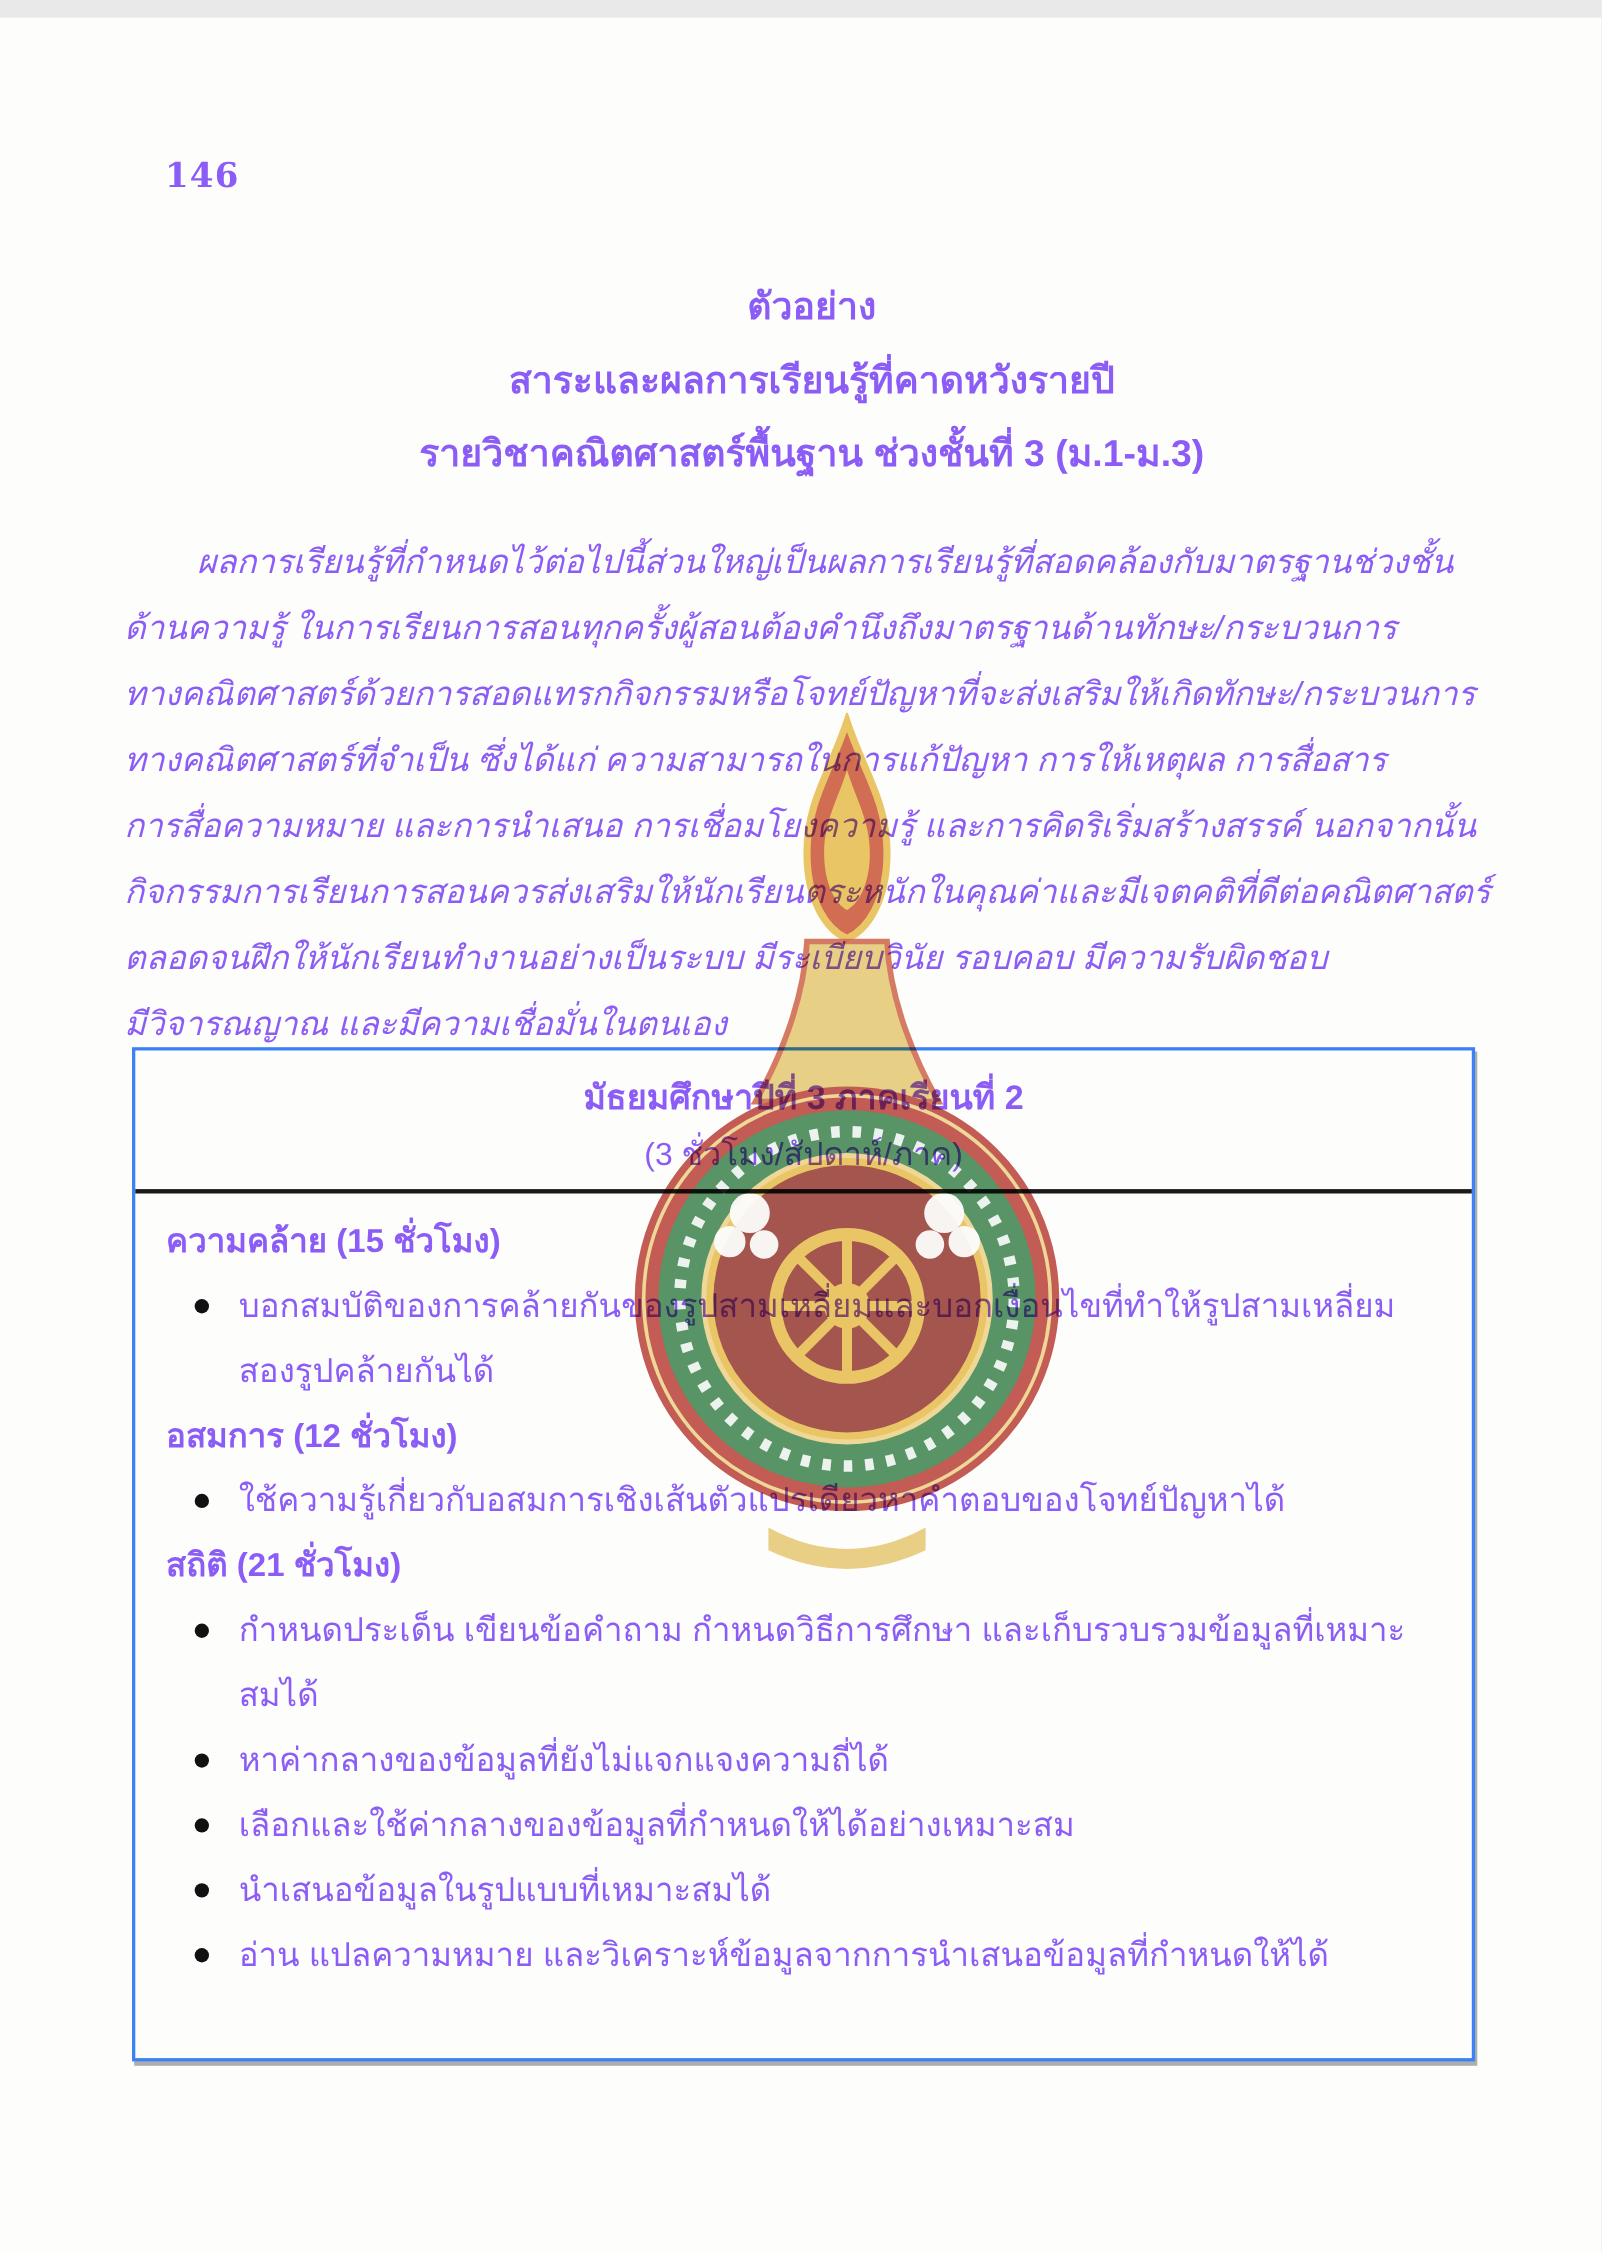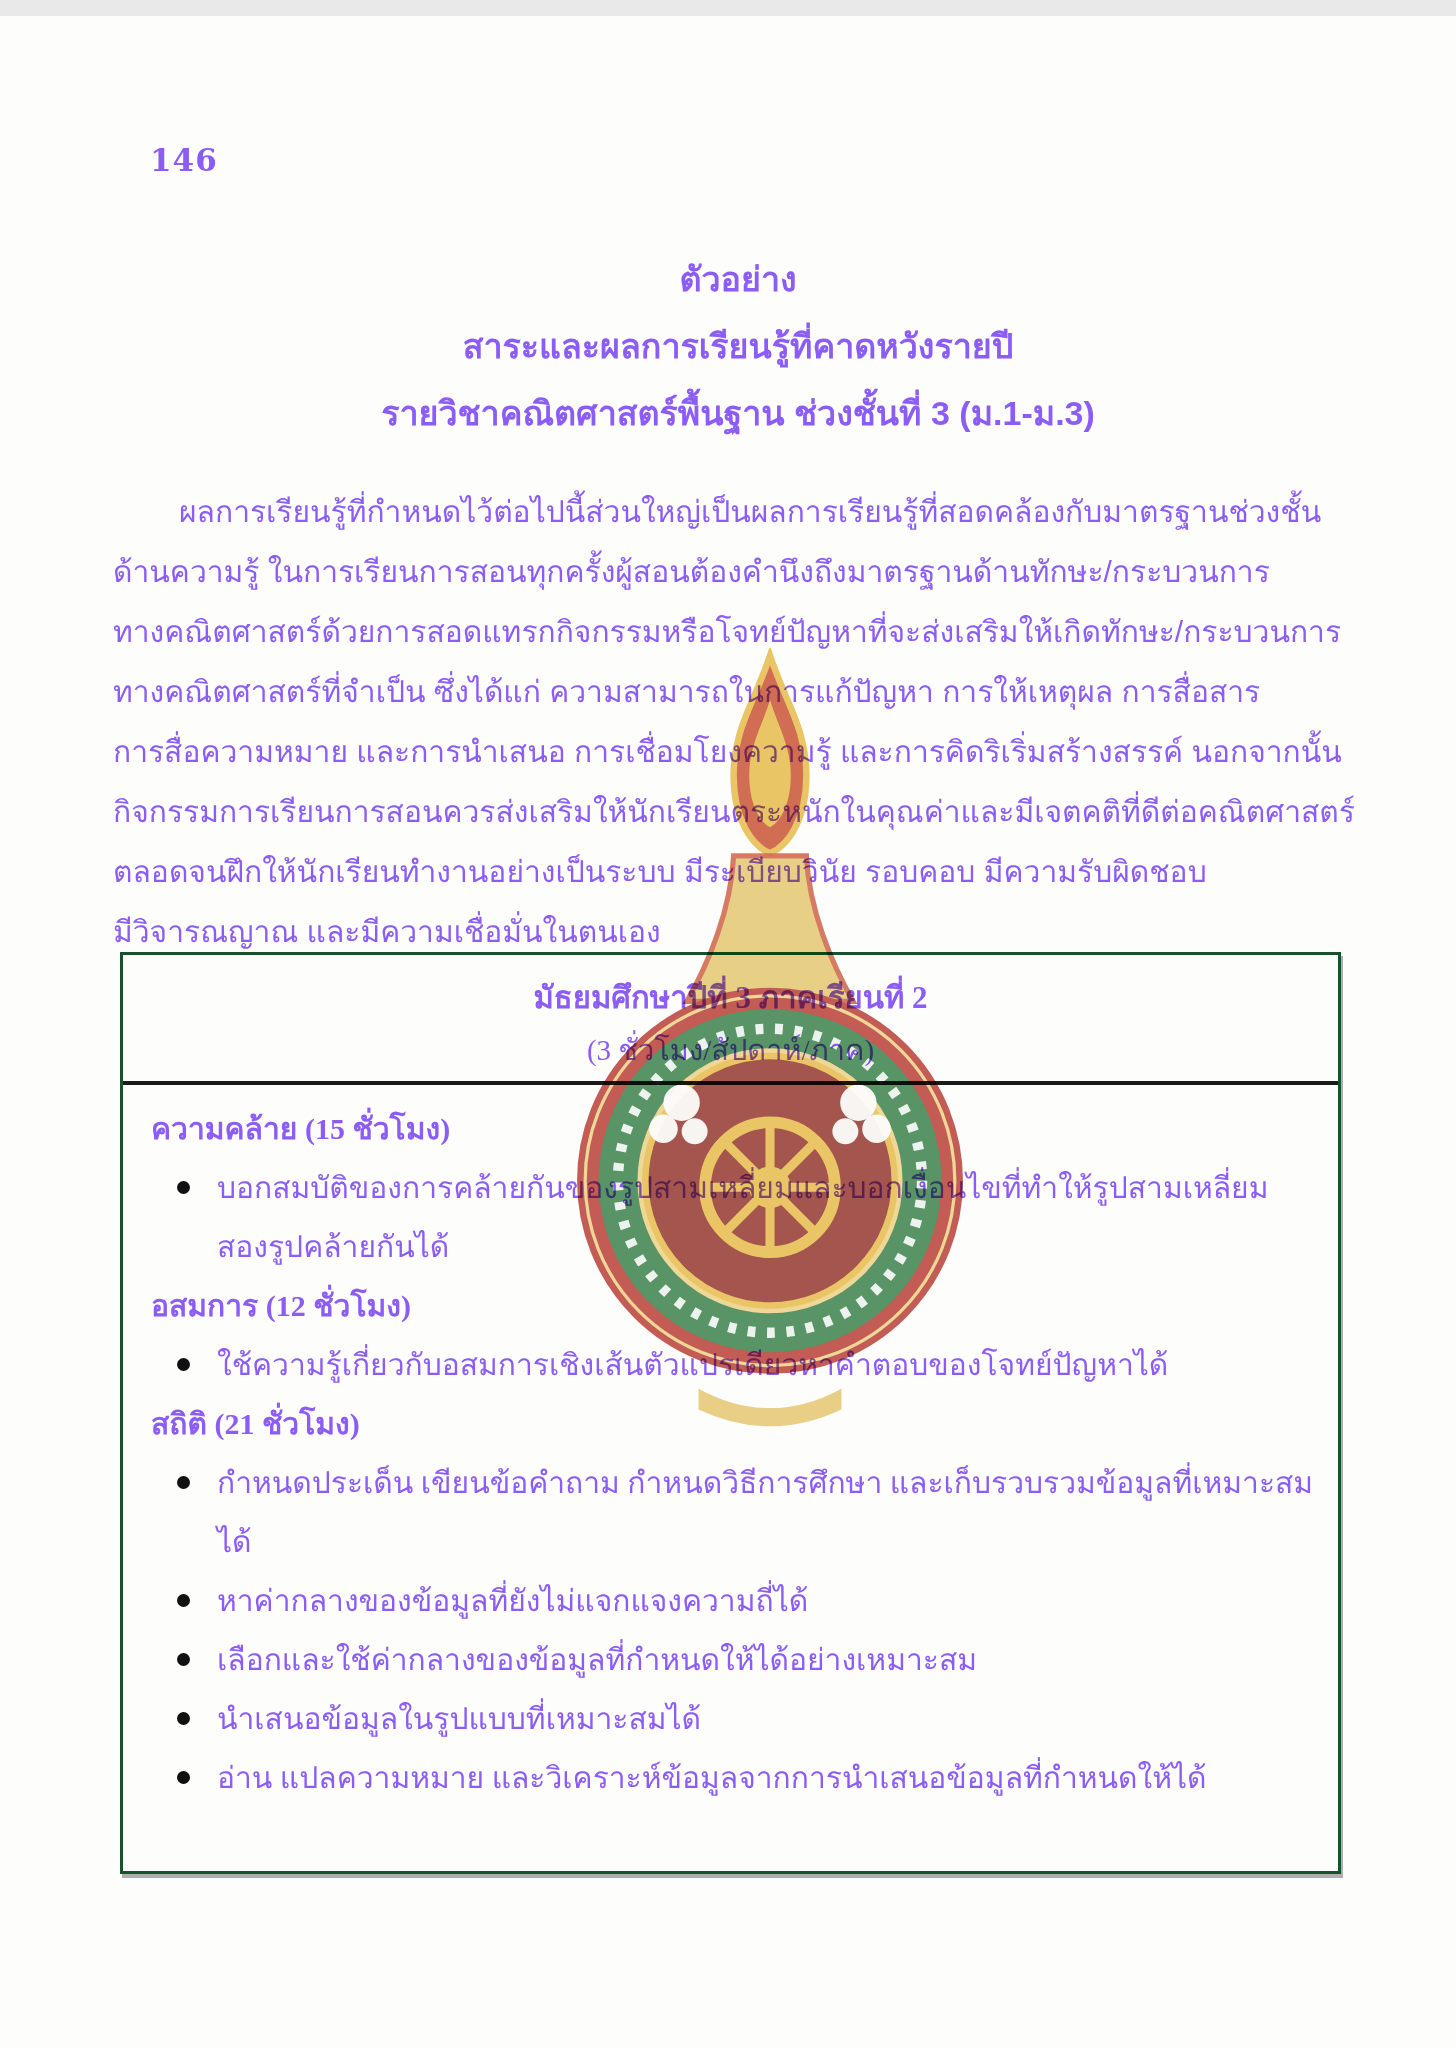--- a/index.html
+++ b/index.html
@@ -15,27 +15,27 @@
   }
   .title-block{
     position:absolute;left:0;top:230px;width:100%;
     text-align:center;font-weight:700;z-index:1;padding-left:10px;
   }
   .title-line{font-size:34px;line-height:67px;}
   .intro{
     position:absolute;left:113px;top:466px;width:1236px;
     font-size:30px;z-index:1;
   }
-  .intro-line{line-height:60px;white-space:nowrap;}
+  .intro-line{line-height:60px;white-space:nowrap;font-style:italic;}
   .intro-line.first{text-indent:66px;}
   .content-box{
     position:absolute;left:120px;top:936px;width:1221px;height:922px;
-    box-sizing:border-box;border:3px solid #14532d;
+    box-sizing:border-box;border:3px solid #3b82f6;
     box-shadow:2px 4px 0 rgba(110,110,110,.55);
-    z-index:1;background:transparent;font-family:Liberation Serif, serif;
+    z-index:1;background:transparent;
   }
   .box-header{
     box-sizing:border-box;height:130px;border-bottom:4px solid #1a1a1a;
     text-align:center;padding-top:16px;
   }
   .box-header-line1{font-size:31px;font-weight:700;line-height:54px;}
   .box-header-line2{font-size:29px;line-height:50px;}
   .box-body{padding:14px 24px 0 28px;font-size:30px;}
   .section-heading{font-weight:700;font-size:30px;line-height:59px;}
   .bullets{list-style:none;margin:0;padding:0;}

